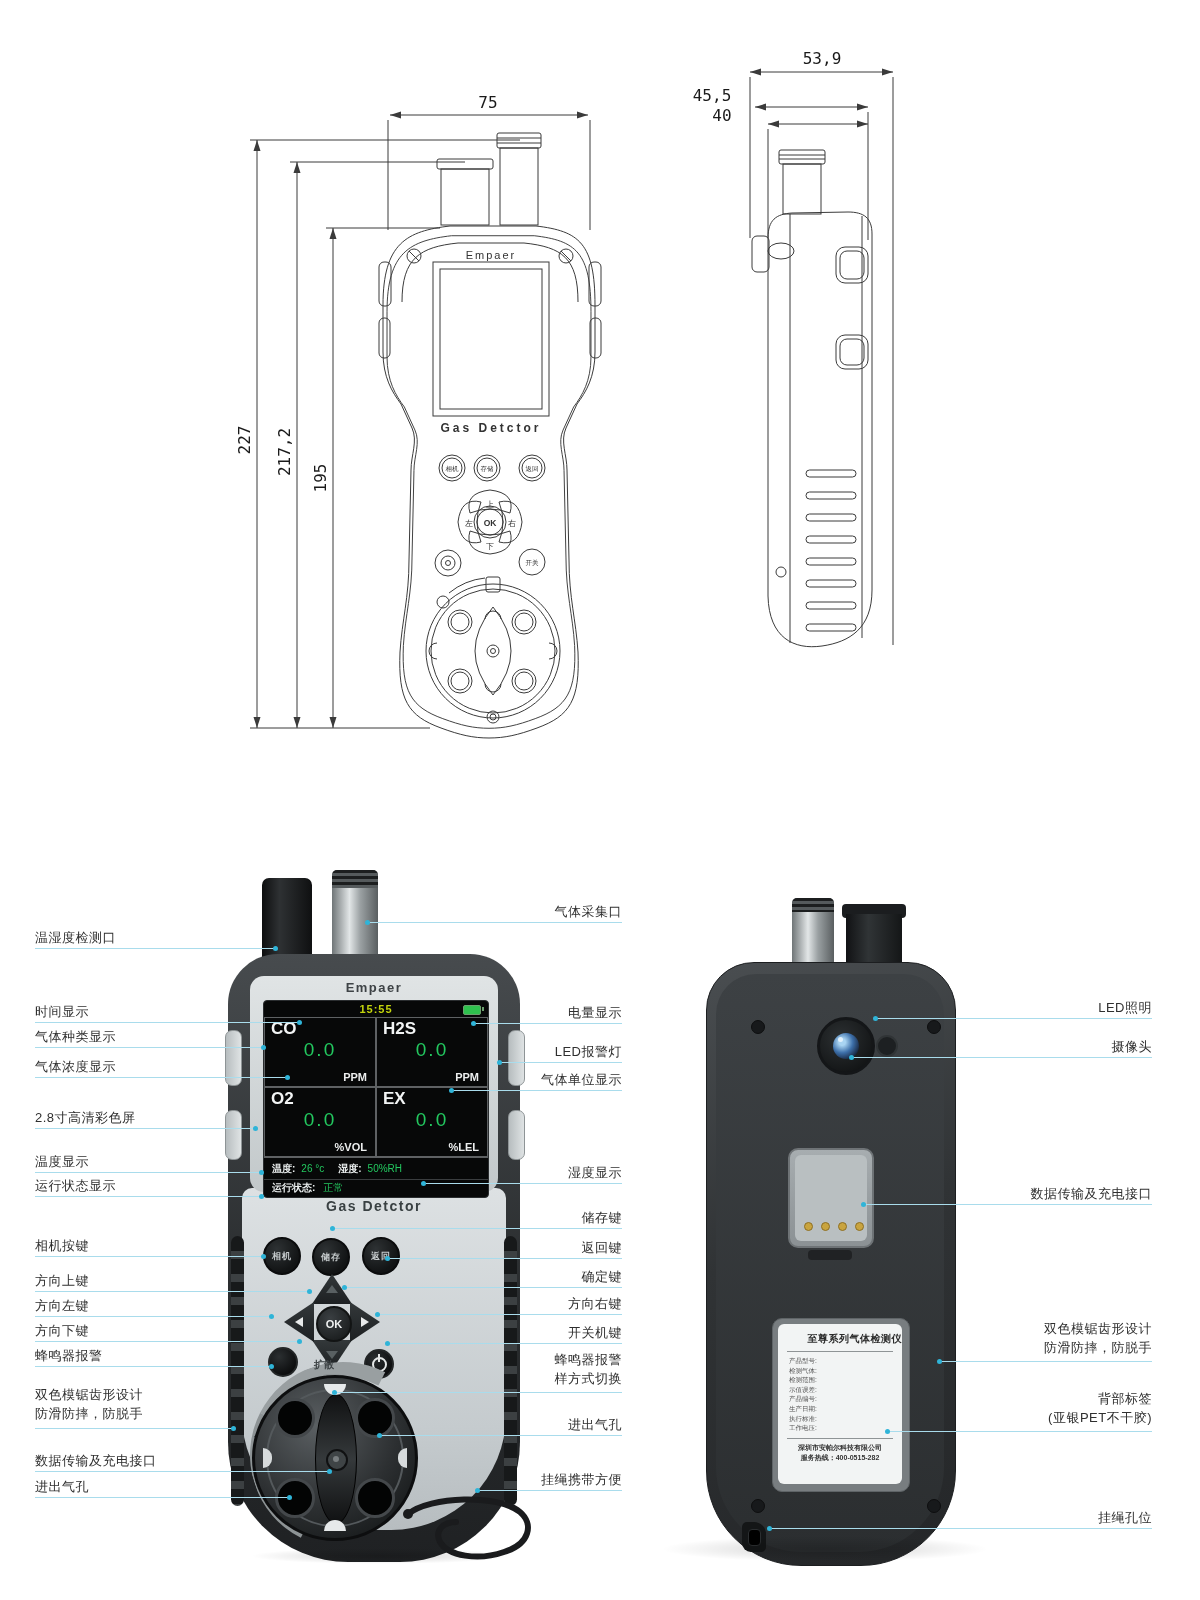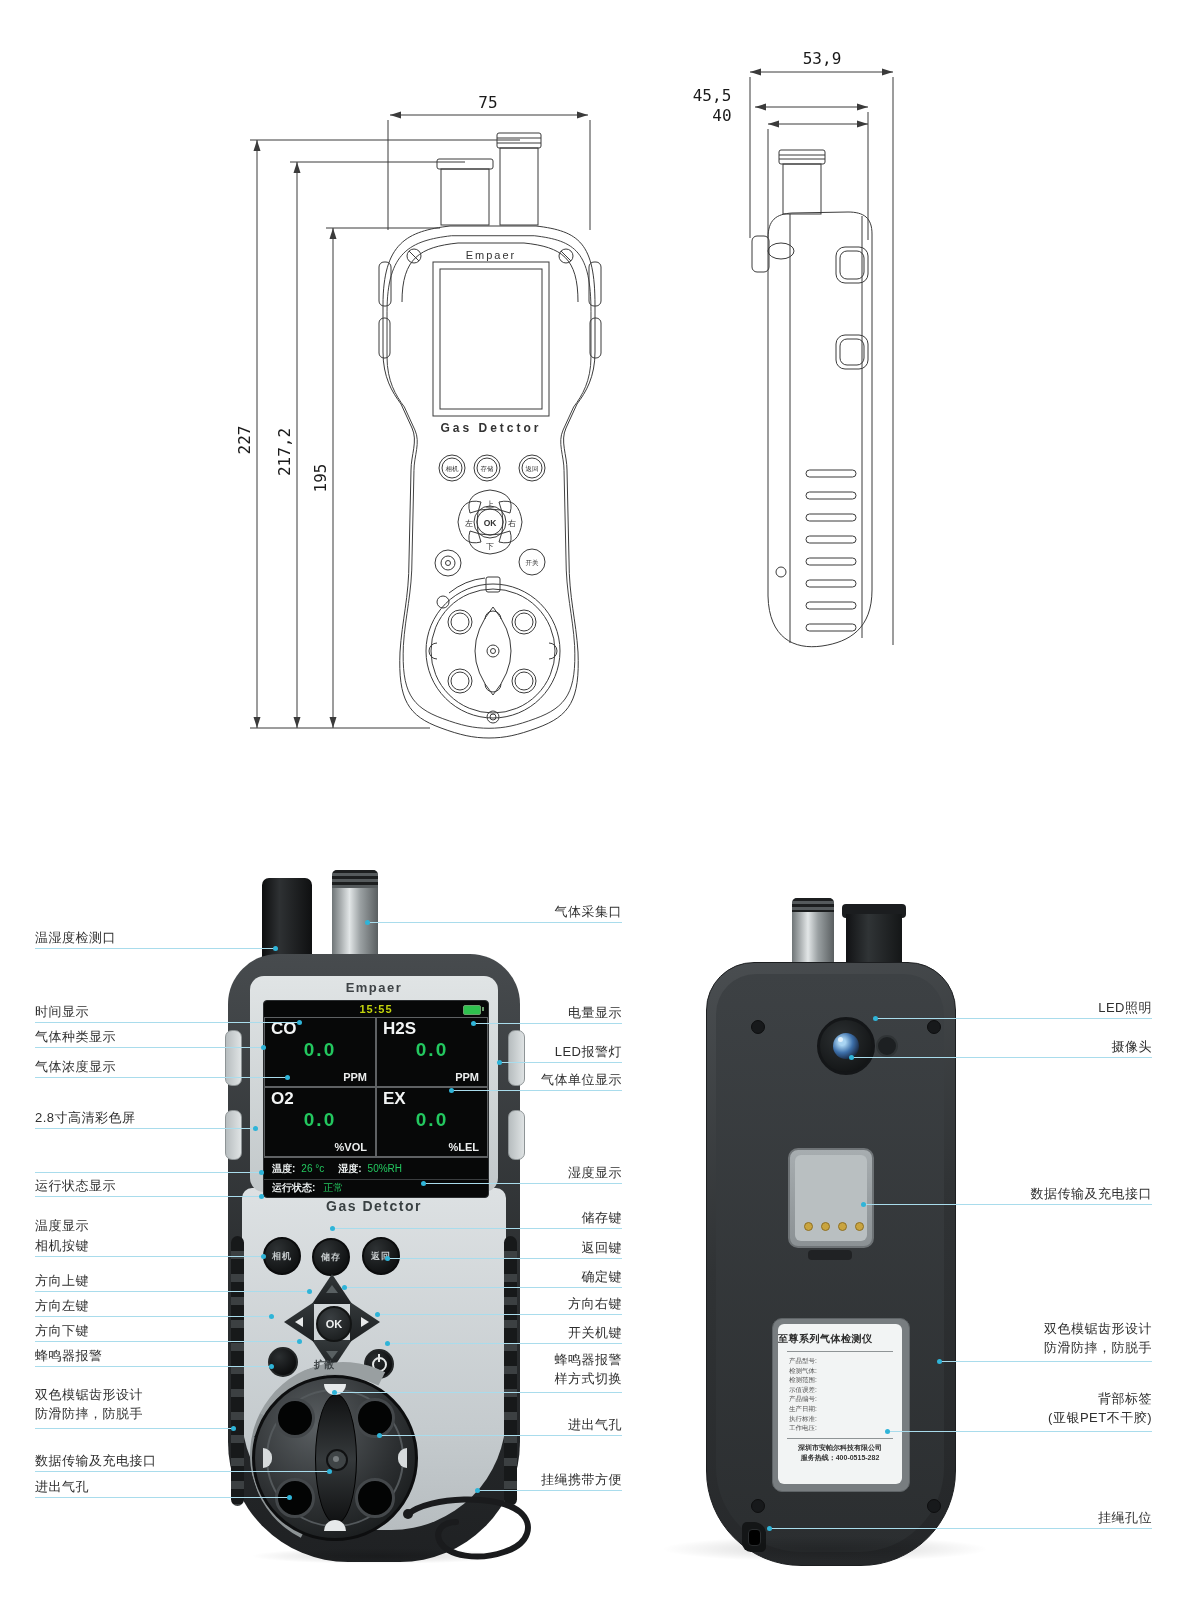--- a/index.html
+++ b/index.html
@@ -26,21 +26,21 @@
   .brand{color:#3e4346;font-weight:700;font-size:13px;letter-spacing:1.5px;text-align:center}
   .model{color:#394042;font-weight:700;font-size:14px;letter-spacing:1.5px;text-align:center}
   .screen{display:flex;flex-direction:column;background:#070808;border-radius:4px;border:1px solid #2a2d2f}
   .sbar{height:17px;display:flex;align-items:center;justify-content:center;position:relative}
   .time{color:#c3d40c;font-size:11px;font-weight:700;letter-spacing:1px}
   .bat{position:absolute;right:7px;top:4px;width:16px;height:8px;border:1px solid #6ca06e;border-radius:2px;background:#2fc14e}
   .bat::after{content:"";position:absolute;right:-4px;top:1px;width:2px;height:4px;background:#6ca06e}
   .ggrid{flex:0 0 140px;display:grid;grid-template-columns:1fr 1fr;grid-template-rows:1fr 1fr}
   .gcell{border:1px solid #5e6163;position:relative;padding:1px 6px}
   .gname{color:#f2f4f4;font-weight:700;font-size:17px}
-  .gval{color:#23c85f;font-weight:700;font-size:19px;text-align:center;letter-spacing:2px}
+  .gval{color:#23c85f;font-weight:400;font-size:19px;text-align:center;letter-spacing:2px}
   .gunit{position:absolute;right:8px;bottom:3px;color:#eceeee;font-weight:700;font-size:11px}
   .mrow{height:21px;display:flex;align-items:center;gap:6px;padding:0 8px;border-top:1px solid #5e6163}
   .rrow{height:18px;display:flex;align-items:center;gap:8px;padding:0 8px;border-top:1px solid #3a3d3f}
   .ml{color:#e8ecec;font-size:10px;font-weight:700}
   .mv{color:#23c85f;font-size:10px;font-weight:400}
   .rbtn{position:absolute;width:34px;height:34px;border-radius:50%;
         background:radial-gradient(circle at 35% 30%,#2e3234,#121415 70%);
         border:2px solid #0b0c0d;color:#c6cbcd;font-size:9px;font-weight:700;
         display:flex;align-items:center;justify-content:center;letter-spacing:1px}
   .petal{position:absolute;background:linear-gradient(#33383a,#1d2022)}
@@ -74,21 +74,21 @@
   .lens{position:absolute;left:13px;top:13px;width:26px;height:26px;border-radius:50%;
         background:radial-gradient(circle at 35% 35%,#a9d4f2 0 14%,#3d6fa9 45%,#141f36 80%)}
   .glint{position:absolute;left:18px;top:17px;width:5px;height:5px;border-radius:50%;background:#e8f4fd;opacity:.9}
   .ledh{position:absolute;width:18px;height:18px;border-radius:50%;background:#1d2022;border:2px solid #303436}
   .port{position:absolute;background:linear-gradient(#a7adb0,#8b9194);border-radius:10px;border:2px solid #6e7376}
   .portin{position:absolute;left:5px;top:5px;right:5px;bottom:5px;background:#b9bfc1;border-radius:6px}
   .pin{position:absolute;width:7px;height:7px;border-radius:50%;background:#c9a43f;border:1px solid #8d6f24}
   .slot{position:absolute;background:#202224;border-radius:4px}
   .lrec{position:absolute;background:#787d80;border-radius:10px;border:1px solid #5f6467}
   .label{position:absolute;background:#f2f4f4;border-radius:6px;overflow:hidden}
-  .ltitle{margin-top:8px;text-align:left;font-size:10px;font-weight:700;color:#2b2b2b;letter-spacing:.5px}
+  .ltitle{margin-top:8px;text-align:right;font-size:10px;font-weight:700;color:#2b2b2b;letter-spacing:.5px}
   .ldiv{margin:5px 9px 4px 9px;border-top:1px solid #8f9496}
   .lrow{font-size:6.5px;color:#555;padding-left:11px;line-height:9.6px}
   .lco{text-align:center;font-size:7px;color:#333;line-height:10px;font-weight:700}
   .lhole{position:absolute;background:#141617;border-radius:5px 12px 5px 9px}
   .lholein{position:absolute;left:6px;top:7px;width:11px;height:15px;background:#000;border:1px solid #2b2e30;border-radius:4px}
   .shadow{position:absolute;border-radius:50%;background:radial-gradient(ellipse at center,rgba(0,0,0,.18),rgba(0,0,0,0) 70%)}
   svg text{font-family:"DejaVu Sans Mono","DejaVu Sans",monospace}
   svg text.cn{font-family:"Liberation Sans","DejaVu Sans",sans-serif}
 </style>
 </head>
@@ -403,21 +403,21 @@
   <div class="cdot" style="left:261px;top:1045px"></div>
 
   <div class="co" style="left:35px;top:1057px;width:220px"><span>气体浓度显示</span></div>
   <div class="cline" style="left:35px;top:1077px;width:253px"></div>
   <div class="cdot" style="left:285px;top:1075px"></div>
 
   <div class="co" style="left:35px;top:1108px;width:220px"><span>2.8寸高清彩色屏</span></div>
   <div class="cline" style="left:35px;top:1128px;width:221px"></div>
   <div class="cdot" style="left:253px;top:1126px"></div>
 
-  <div class="co" style="left:35px;top:1216px;width:220px"><span>温度显示</span></div>
+  <div class="co" style="left:35px;top:1152px;width:220px"><span>温度显示</span></div>
   <div class="cline" style="left:35px;top:1172px;width:227px"></div>
   <div class="cdot" style="left:259px;top:1170px"></div>
 
   <div class="co" style="left:35px;top:1176px;width:220px"><span>运行状态显示</span></div>
   <div class="cline" style="left:35px;top:1196px;width:227px"></div>
   <div class="cdot" style="left:259px;top:1194px"></div>
 
   <div class="co" style="left:35px;top:1236px;width:220px"><span>相机按键</span></div>
   <div class="cline" style="left:35px;top:1256px;width:229px"></div>
   <div class="cdot" style="left:261px;top:1254px"></div>

